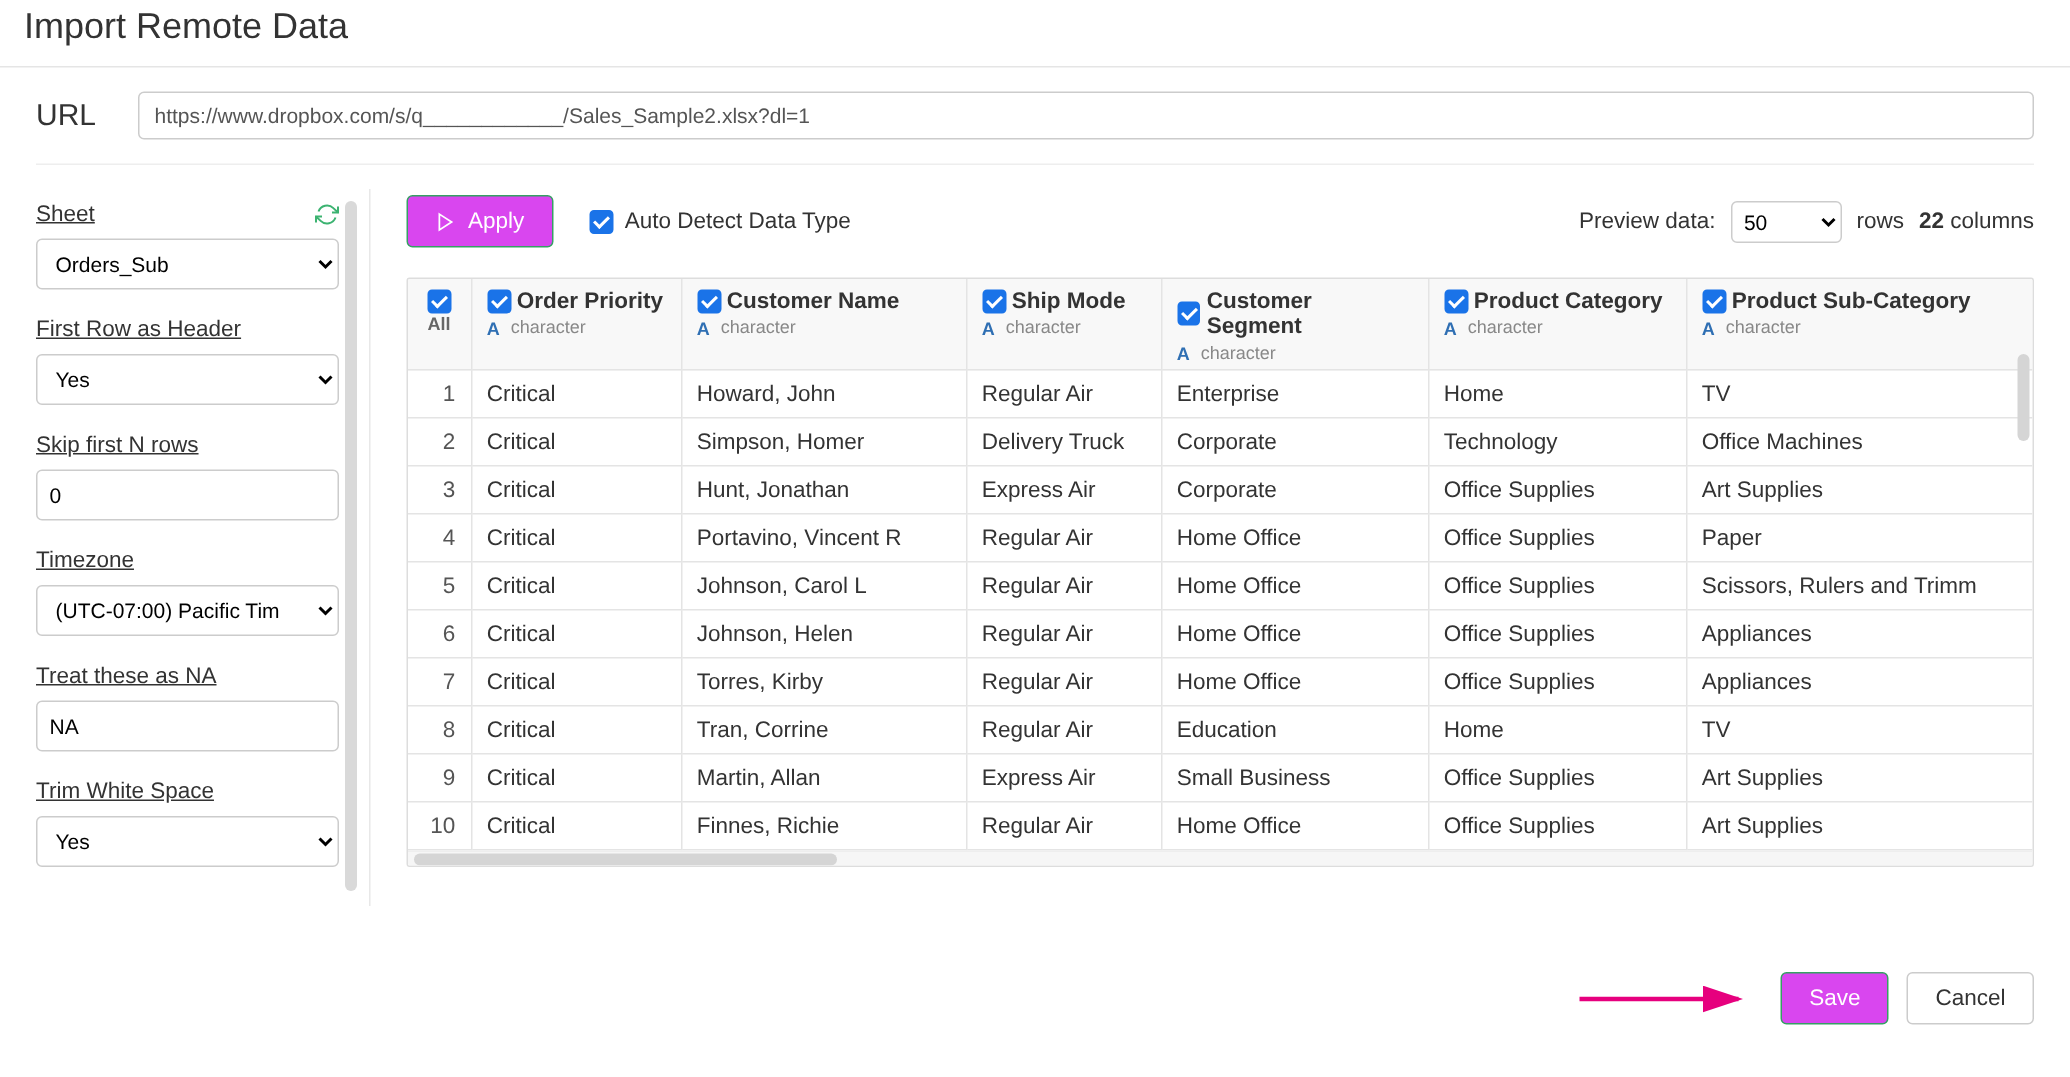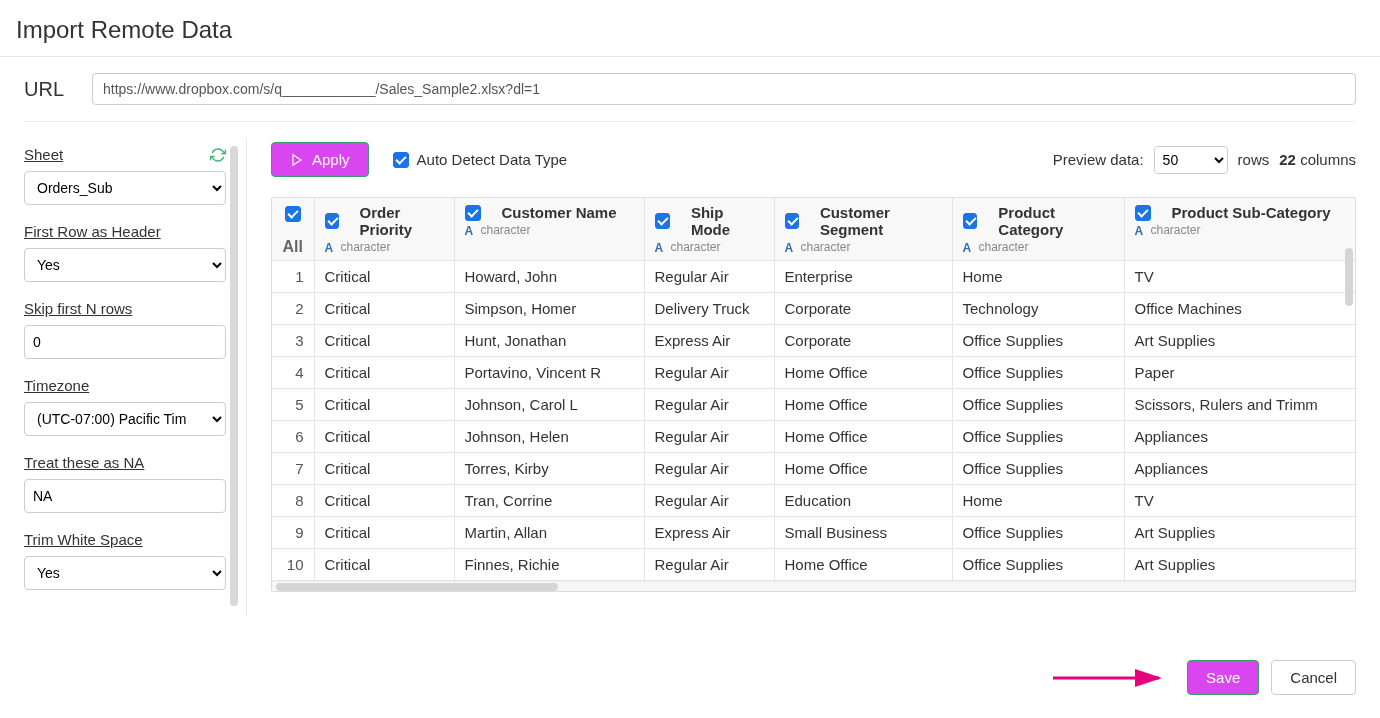--- a/index.html
+++ b/index.html
@@ -6,21 +6,21 @@
   body {
     margin: 0;
     font-family: -apple-system, BlinkMacSystemFont, "Segoe UI", Helvetica, Arial, sans-serif;
     font-size: 14px;
     color: #333;
     background: #fff;
   }
   .page-title {
     font-size: 24px;
     font-weight: 500;
-    padding: 16px 16px 12px 16px;
+    padding: 4px 16px 12px 16px;
     color: #333;
     border-bottom: 1px solid #e5e5e5;
   }
   .url-row {
     display: flex;
     align-items: center;
     padding: 16px 24px;
     gap: 28px;
   }
   .url-label {
@@ -222,43 +222,43 @@
     padding: 6px 4px 4px 4px;
   }
   .th-inner {
     display: flex;
     flex-direction: column;
     gap: 2px;
   }
   .th-top {
     display: flex;
     align-items: center;
-    gap: 21px;
+    gap: 4px;
     font-weight: 600;
     font-size: 15px;
   }
   .th-sub {
     display: flex;
     align-items: center;
     gap: 4px;
     font-size: 12px;
     color: #888;
     font-weight: 400;
   }
   .a-icon {
     width: 12px; height: 12px;
     font-weight: 700;
     color: #2f6fb3;
     font-size: 12px;
     display: inline-block;
   }
   .all-label {
-    font-size: 16px;
+    font-size: 12px;
     color: #666;
-    margin-top: 16px;
+    margin-top: 0;
   }
   td {
     padding: 7px 10px;
     color: #333;
     white-space: nowrap;
     overflow: hidden;
     text-overflow: ellipsis;
   }
   td.rownum {
     text-align: right;

